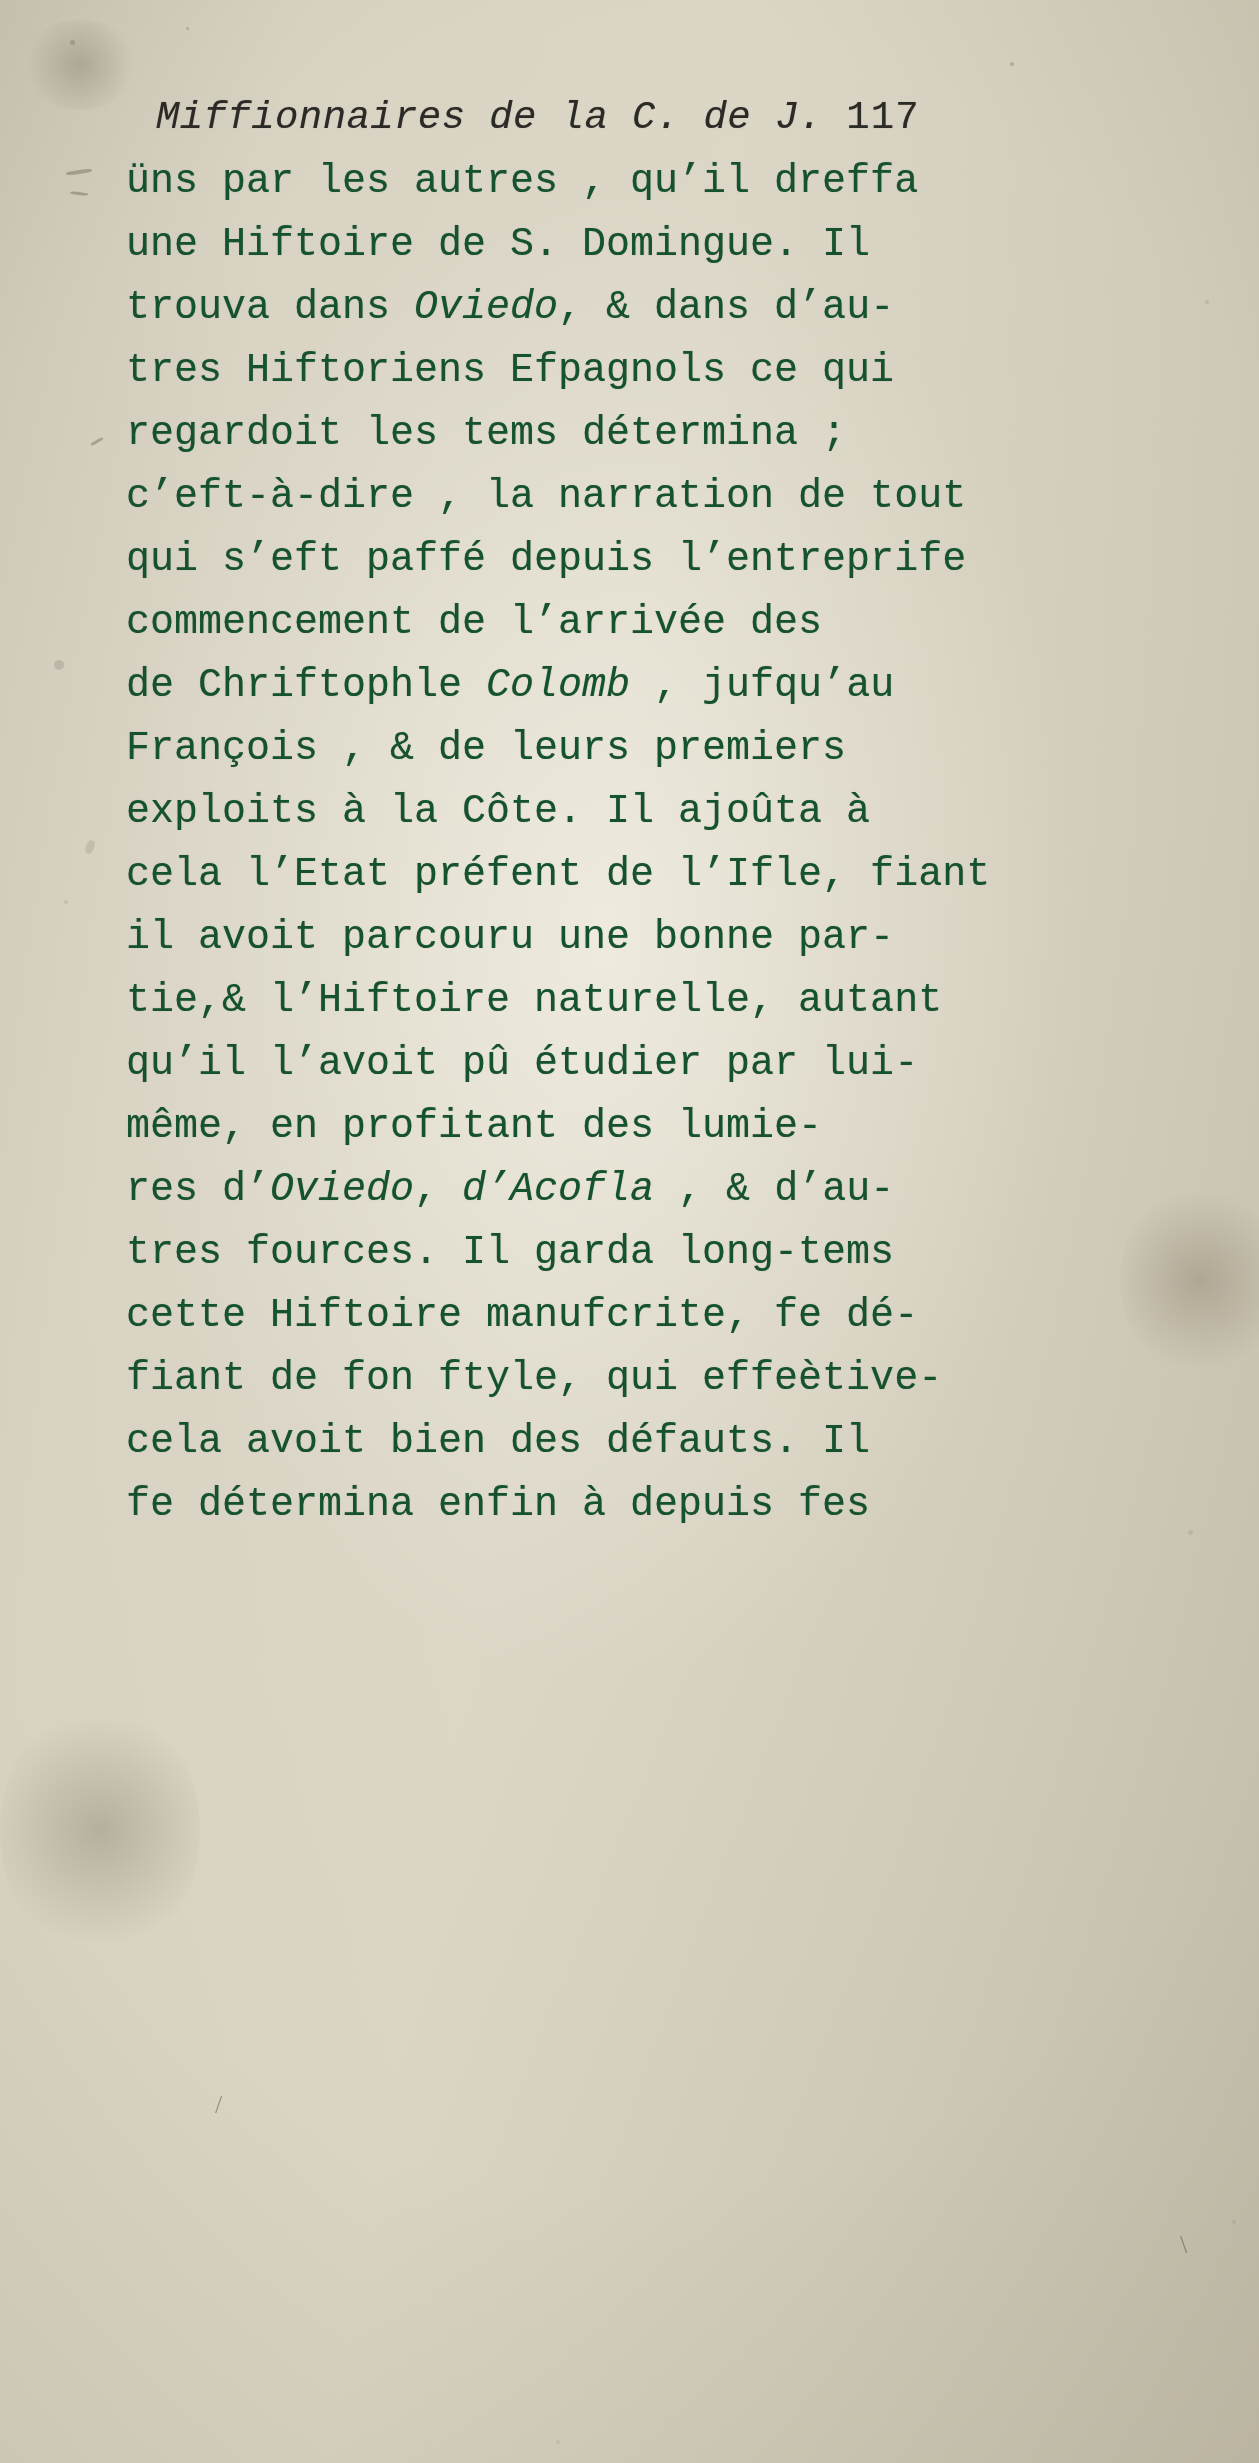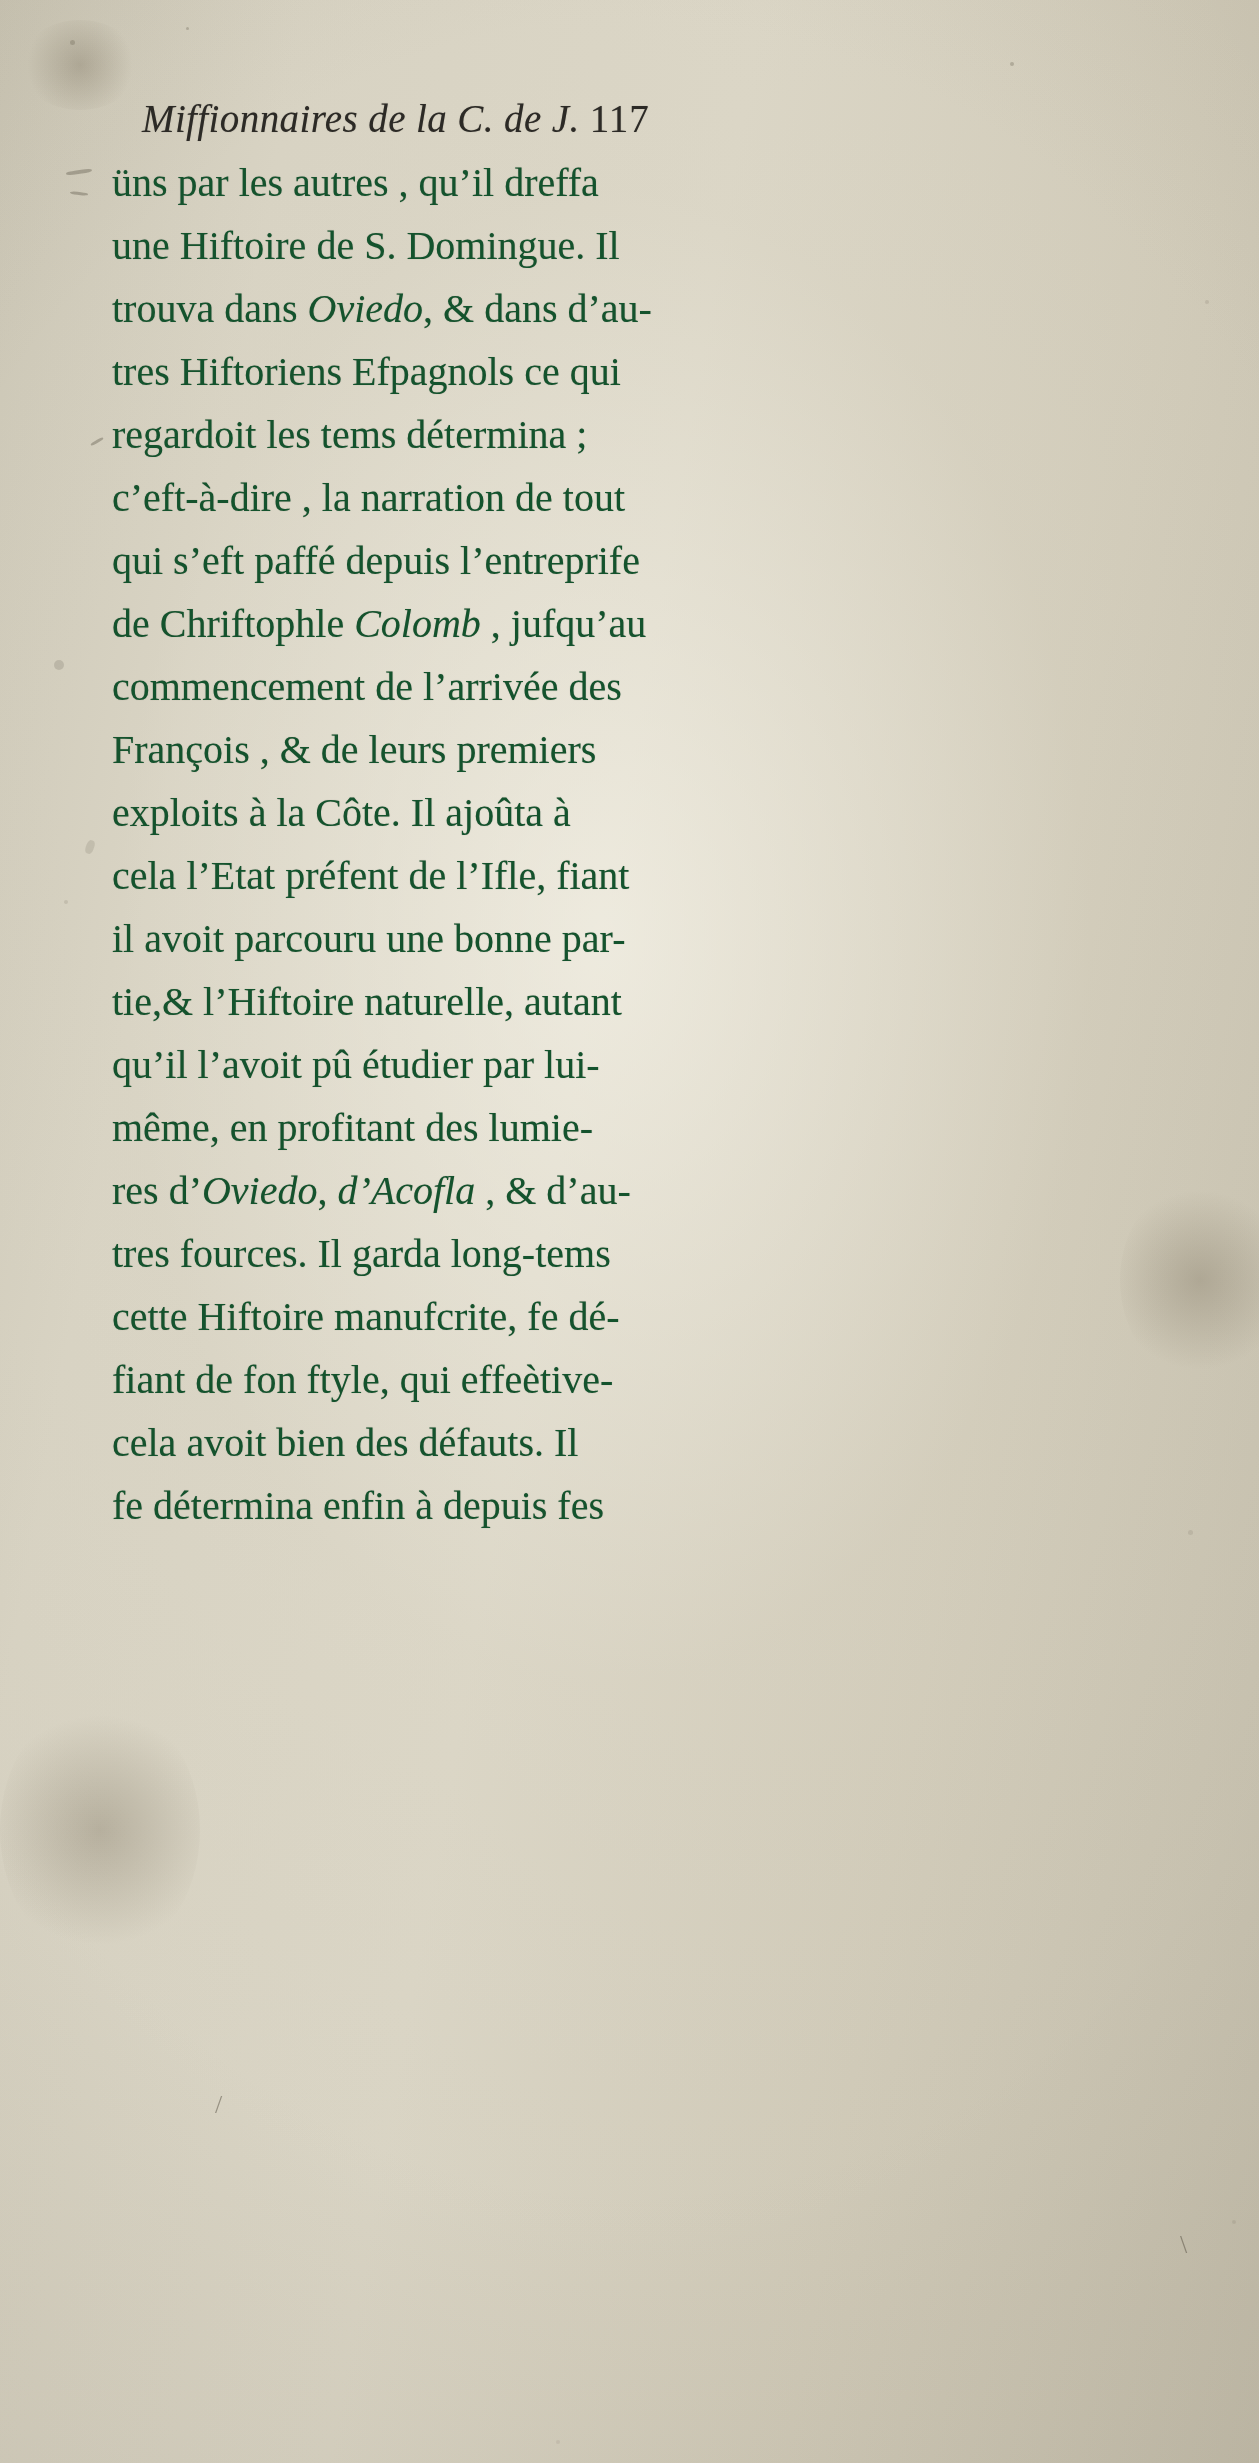--- a/index.html
+++ b/index.html
@@ -27,23 +27,24 @@
     position: absolute;
     border-radius: 50%;
     background: rgba(96,88,72,0.30);
   }
   .page {
     position: absolute;
     inset: 0;
   }
   .text-block {
     position: absolute;
-    left: 112px;
+    left: 126px;
     top: 96px;
     width: 1040px;
+    font-family: Liberation Mono, monospace;
   }
   .header-line {
     font-style: italic;
     font-size: 39px;
     letter-spacing: 0.4px;
     color: #2c2a26;
     margin: 0 0 10px 30px;
     white-space: nowrap;
     text-shadow: 0 0 1px rgba(40,38,32,0.35);
   }
@@ -118,22 +119,22 @@
       <span class="folio">117</span>
     </div>
 
     <div class="line">üns par les autres , qu’il dreffa</div>
     <div class="line">une Hiftoire de S. Domingue. Il</div>
     <div class="line">trouva dans <span class="it">Oviedo</span>, &amp; dans d’au-</div>
     <div class="line">tres Hiftoriens Efpagnols ce qui</div>
     <div class="line">regardoit les tems détermina ;</div>
     <div class="line">c’eft-à-dire , la narration de tout</div>
     <div class="line">qui s’eft paffé depuis l’entreprife</div>
+    <div class="line">commencement de l’arrivée des</div>
     <div class="line">de Chriftophle <span class="it">Colomb</span> , jufqu’au</div>
-    <div class="line">commencement de l’arrivée des</div>
     <div class="line">François , &amp; de leurs premiers</div>
     <div class="line">exploits à la Côte. Il ajoûta à</div>
     <div class="line">cela l’Etat préfent de l’Ifle, fiant</div>
     <div class="line">il avoit parcouru une bonne par-</div>
     <div class="line">tie,&amp; l’Hiftoire naturelle, autant</div>
     <div class="line">qu’il l’avoit pû étudier par lui-</div>
     <div class="line">même, en profitant des lumie-</div>
     <div class="line">res d’<span class="it">Oviedo</span>, <span class="it">d’Acofla</span> , &amp; d’au-</div>
     <div class="line">tres fources. Il garda long-tems</div>
     <div class="line">cette Hiftoire manufcrite, fe dé-</div>

